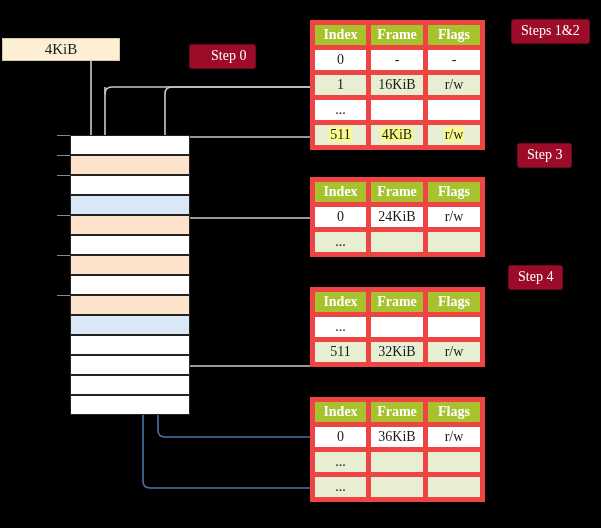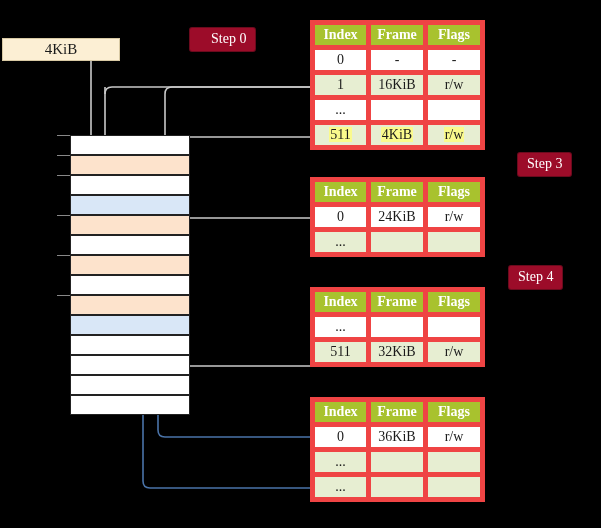--- a/index.html
+++ b/index.html
@@ -53,23 +53,23 @@
     position: absolute;
     background: #9c0c29;
     color: #ffffff;
     font-size: 14px;
     line-height: 1;
     padding: 4px 9px 5px 9px;
     border-radius: 2px;
     white-space: nowrap;
     box-shadow: 0 0 0 1px #6b0a1d;
   }
-  .pill-step0    { left: 190px; top: 28px; padding-left: 21px; }
+  .pill-step0    { left: 190px; top: 45px; padding-left: 21px; }
   .pill-steps12  { left: 512px; top: 20px; }
-  .pill-step3    { left: 518px; top: 153px; }
+  .pill-step3    { left: 518px; top: 144px; }
   .pill-step4    { left: 509px; top: 266px; }
 
   
   #memcol {
     position: absolute;
     left: 70px;
     top: 135px;
     width: 120px;
     height: 280px;
   }
@@ -177,20 +177,21 @@
     <g>
       <path d="M482,488 L150,488 Q143,488 143,481 L143,218" fill="none" stroke="#4a73a8" stroke-width="1.6" marker-end="url(#ah-blue)"></path>
     </g>
   </svg>
 
   <div class="srcbox">
     <span>4KiB</span>
   </div>
 
   <div class="pill pill-step0">Step 0</div>
+  <div class="pill pill-steps12">Steps 1&amp;2</div>
   <div class="pill pill-step3">Step 3</div>
   <div class="pill pill-step4">Step 4</div>
 
   <div id="memcol">
       <div class="memrow" style="top: 0px;"></div>
       <div class="memrow orange" style="top: 20px;"></div>
       <div class="memrow" style="top: 40px;"></div>
       <div class="memrow blue" style="top: 60px;"></div>
       <div class="memrow orange" style="top: 80px;"></div>
       <div class="memrow" style="top: 100px;"></div>

